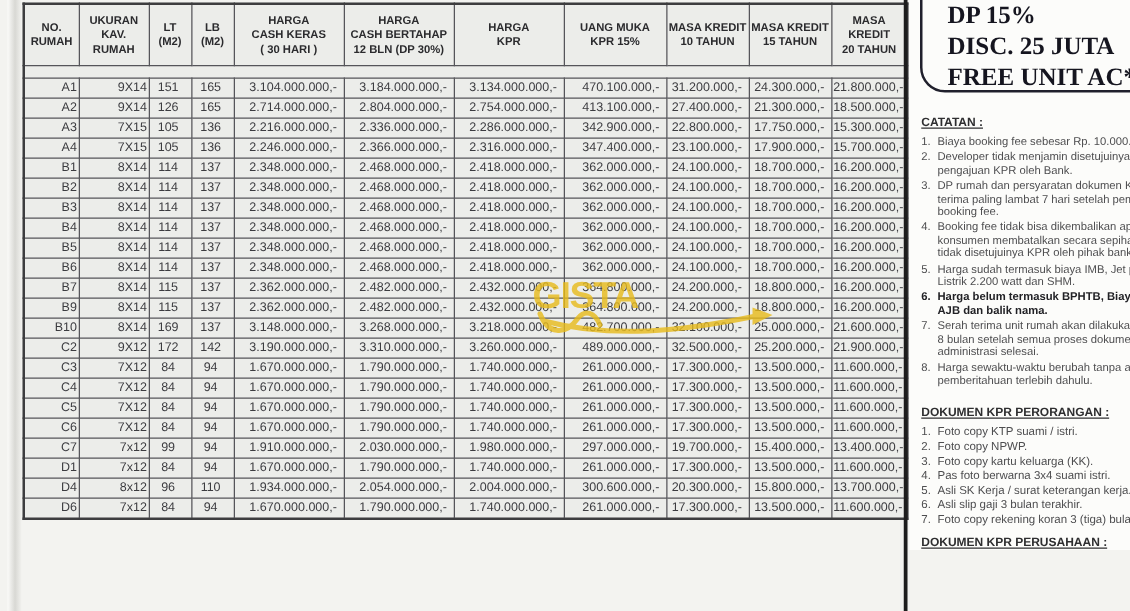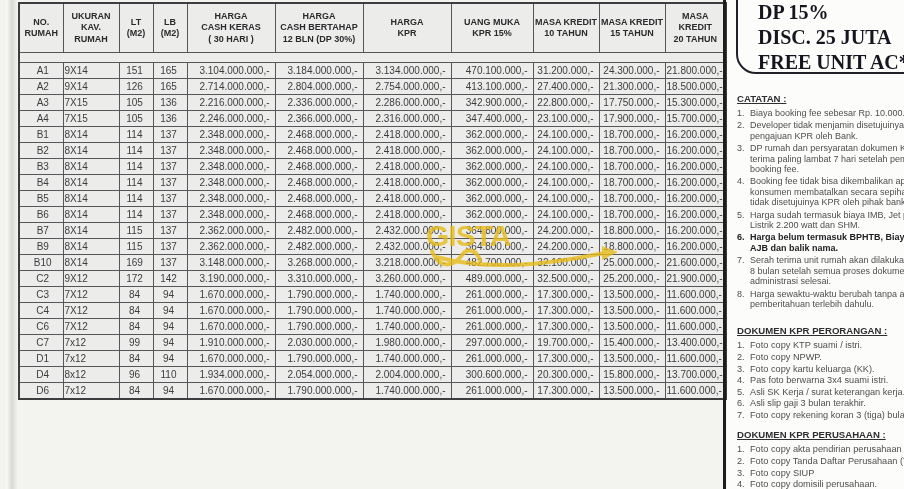--- a/index.html
+++ b/index.html
@@ -12,30 +12,30 @@
     background:linear-gradient(90deg,#fbfbf9, #d8d8d4 55%, #f0f0ed);}
   
   .table-wrap{position:absolute;left:18px;top:2px;width:707px;}
   table{border-collapse:collapse;table-layout:fixed;width:707px;
     background:#ecedea;border:2px solid #3d3d3f;}
   th,td{border:1px solid #55555a;overflow:hidden;}
   th{font-size:9px;font-weight:bold;color:#2b2b2e;line-height:1.25;
      white-space:pre-line;height:48px;vertical-align:middle;padding:0 1px;text-align:center;}
   td{font-size:10px;height:13px;line-height:13px;color:#3c3c40;white-space:nowrap;}
   tr.spacer td{height:7px;}
-  td.c0{text-align:center;padding-left:4px;}
-  td.c1{text-align:left;}
+  td.c0{text-align:right;padding-left:4px;}
+  td.c1{text-align:right;}
   td.c2,td.c3{text-align:center;padding-right:4px;}
   td.c4,td.c5,td.c6,td.c7,td.c8,td.c9,td.c10{text-align:right;padding-right:5px;}
   
   .watermark{position:absolute;left:420px;top:213px;width:210px;height:62px;
     pointer-events:none;opacity:.8;}
   
   .divider{position:absolute;left:723px;top:0;width:3px;height:489px;background:#1d1d1d;}
-  .panel{position:absolute;left:727px;top:0;width:177px;height:489px;
+  .panel{position:absolute;left:727px;top:0;width:177px;height:440px;
     background:#fcfcfa;overflow:hidden;}
   .promo-box{position:absolute;left:9px;top:-14px;width:240px;height:88px;
     border:2px solid #20202c;border-radius:4px 0 0 20px;background:#fcfcfa;
     padding:12px 0 0 20px;box-sizing:border-box;}
   .promo-box div{font-family:"Liberation Serif", serif;font-weight:bold;
     font-size:20px;line-height:25px;color:#15151f;white-space:nowrap;}
   .panel-content{position:absolute;left:10px;top:93px;width:230px;}
   .sec-heading{font-size:9.6px;font-weight:bold;text-decoration:underline;
     color:#2e2e30;margin:0 0 4px 0;white-space:nowrap;}
   .note{display:flex;font-size:9px;line-height:10.4px;color:#4e4e50;margin-bottom:2px;}
@@ -302,20 +302,33 @@
           <td class="c3">94</td>
           <td class="c4">1.670.000.000,-</td>
           <td class="c5">1.790.000.000,-</td>
           <td class="c6">1.740.000.000,-</td>
           <td class="c7">261.000.000,-</td>
           <td class="c8">17.300.000,-</td>
           <td class="c9">13.500.000,-</td>
           <td class="c10">11.600.000,-</td>
         </tr>
         <tr>
+          <td class="c0">C5</td>
+          <td class="c1">7X12</td>
+          <td class="c2">84</td>
+          <td class="c3">94</td>
+          <td class="c4">1.670.000.000,-</td>
+          <td class="c5">1.790.000.000,-</td>
+          <td class="c6">1.740.000.000,-</td>
+          <td class="c7">261.000.000,-</td>
+          <td class="c8">17.300.000,-</td>
+          <td class="c9">13.500.000,-</td>
+          <td class="c10">11.600.000,-</td>
+        </tr>
+        <tr>
           <td class="c0">C6</td>
           <td class="c1">7X12</td>
           <td class="c2">84</td>
           <td class="c3">94</td>
           <td class="c4">1.670.000.000,-</td>
           <td class="c5">1.790.000.000,-</td>
           <td class="c6">1.740.000.000,-</td>
           <td class="c7">261.000.000,-</td>
           <td class="c8">17.300.000,-</td>
           <td class="c9">13.500.000,-</td>

